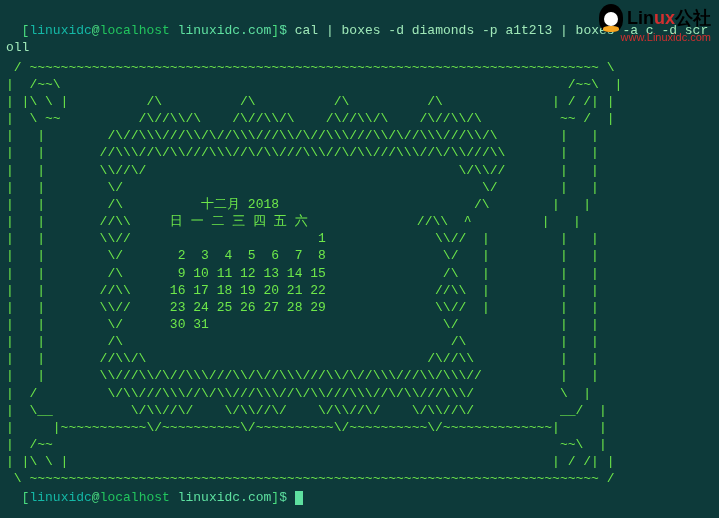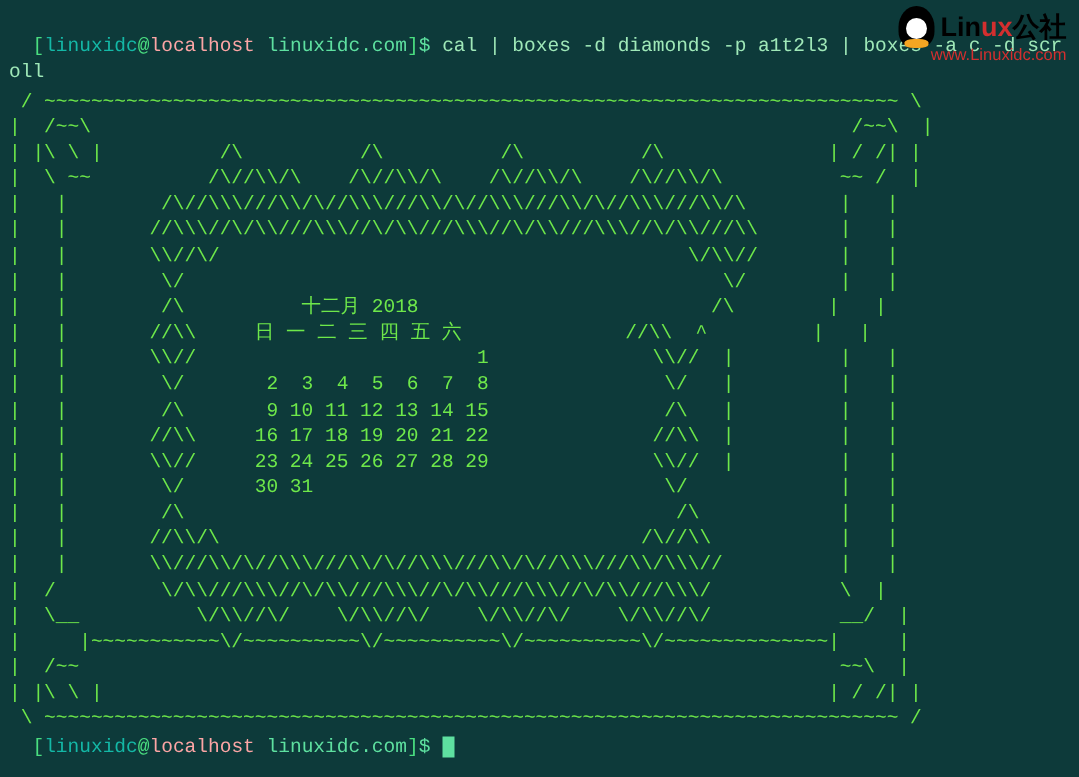--- a/index.html
+++ b/index.html
@@ -10,21 +10,21 @@
       font-size: 13px;
       line-height: 1.35;
       width: 719px;
       height: 518px;
       overflow: hidden;
       position: relative;
       padding: 4px 6px;
     }
     .prompt-line { white-space: pre-wrap; word-break: break-all; }
     .prompt-user { color: #14b8a6; }
-    .prompt-host { color: #fca5a5; }
+    .prompt-host { color: #22c55e; }
     .prompt-path { color: #5ee0a0; margin-top: 16px; }
     .prompt-dollar { color: #5ee0a0; }
     .command { color: #9fe8b8; }
     .ascii-output {
       color: #6ee84a;
       white-space: pre;
       font-family: 'Courier New', monospace;
       font-size: 13px;
       line-height: 1.32;
       margin-top: 2px;

